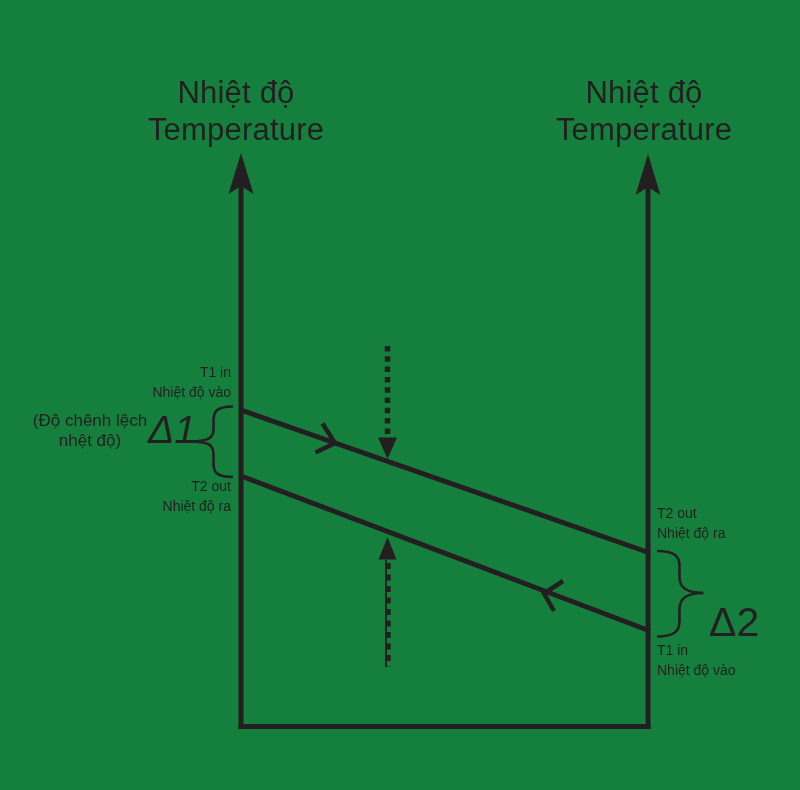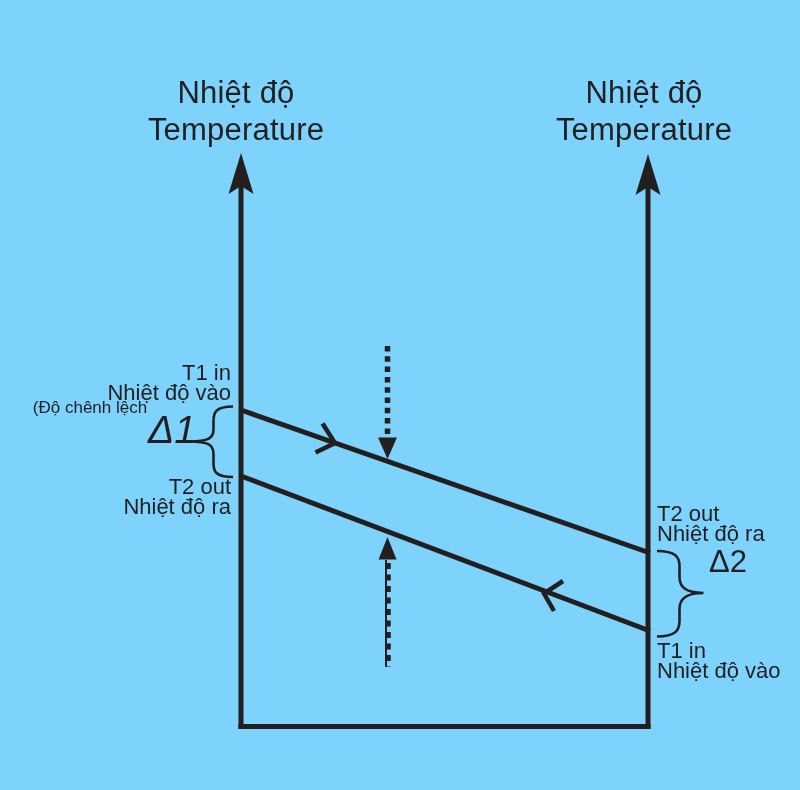--- a/index.html
+++ b/index.html
@@ -4,48 +4,48 @@
 <style>
   :root { --ink: #231f20; }
   * { margin: 0; padding: 0; box-sizing: border-box; }
   html, body { width: 800px; height: 790px; background: #ffffff; overflow: hidden; }
   .canvas {
     position: relative;
     width: 800px;
     height: 790px;
     font-family: "Liberation Sans", "DejaVu Sans", sans-serif;
     color: var(--ink);
-    background: #7dd3fc;
+    background: #15803d;
   }
   .canvas svg { position: absolute; left: 0; top: 0; }
   .txt { position: absolute; white-space: nowrap; }
   .axis-title {
     width: 300px;
     text-align: center;
     font-size: 31px;
     line-height: 37px;
     letter-spacing: 0.2px;
   }
   .axis-title.left  { left: 86px;  top: 74px; }
   .axis-title.right { left: 494px; top: 74px; }
   .higher { left: 404px; top: 340px; font-size: 30px; line-height: 36px; }
-  .small-label { font-size: 22px; line-height: 19.5px; }
+  .small-label { font-size: 14px; line-height: 19.5px; }
   .align-right { text-align: right; }
   .left-inlet  { right: 569px; top: 363px; }
   .left-outlet { right: 569px; top: 477px; }
   .right-outlet { left: 657px; top: 504px; }
   .right-inlet  { left: 657px; top: 641px; }
   .delta-note {
-    left: 22px; top: 398px; width: 136px;
+    left: 22px; top: 411px; width: 136px;
     text-align: center; font-size: 17px; line-height: 20px;
     white-space: nowrap;
   }
   .delta-sym { font-size: 39px; line-height: 42px; font-weight: 400; }
   .delta1 { left: 148px; top: 409px; font-style: italic; }
-  .delta2 { left: 709px; top: 540px; font-size: 31px; line-height: 44px; }
+  .delta2 { left: 709px; top: 600px; font-size: 41px; line-height: 44px; }
   .stroke { stroke: var(--ink); fill: none; }
   .fillshape { fill: var(--ink); stroke: none; }
 </style>
 </head>
 <body style="background: rgb(255, 255, 255);">
 
 <div class="canvas">
 
   <svg width="800" height="790" viewBox="0 0 800 790">
 
@@ -86,20 +86,21 @@
   </div>
 
 
   <div class="txt small-label align-right left-inlet">
     <div>T1 in</div>
     <div>Nhiệt độ vào</div>
   </div>
 
   <div class="txt delta-note">
     <div>(Độ chênh lệch</div>
+    <div>nhệt độ)</div>
   </div>
 
   <div class="txt delta-sym delta1">Δ1</div>
 
   <div class="txt small-label align-right left-outlet">
     <div>T2 out</div>
     <div>Nhiệt độ ra</div>
   </div>
 
   <div class="txt small-label right-outlet">

